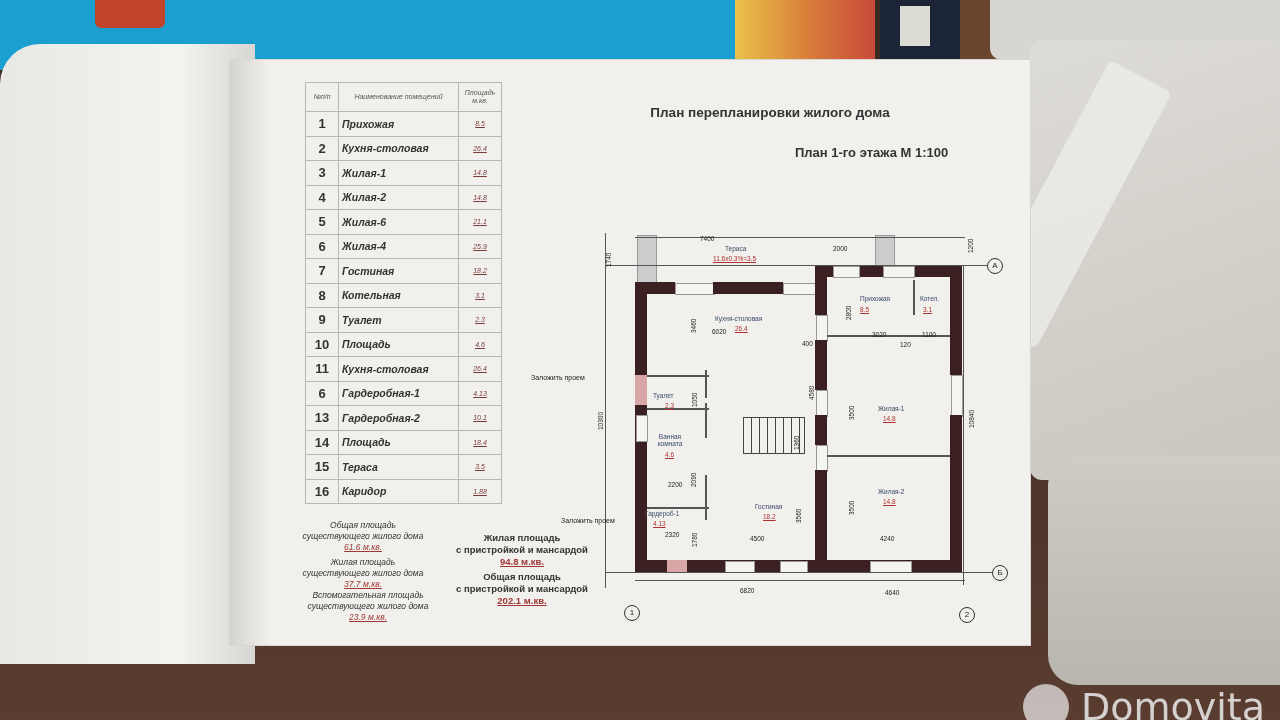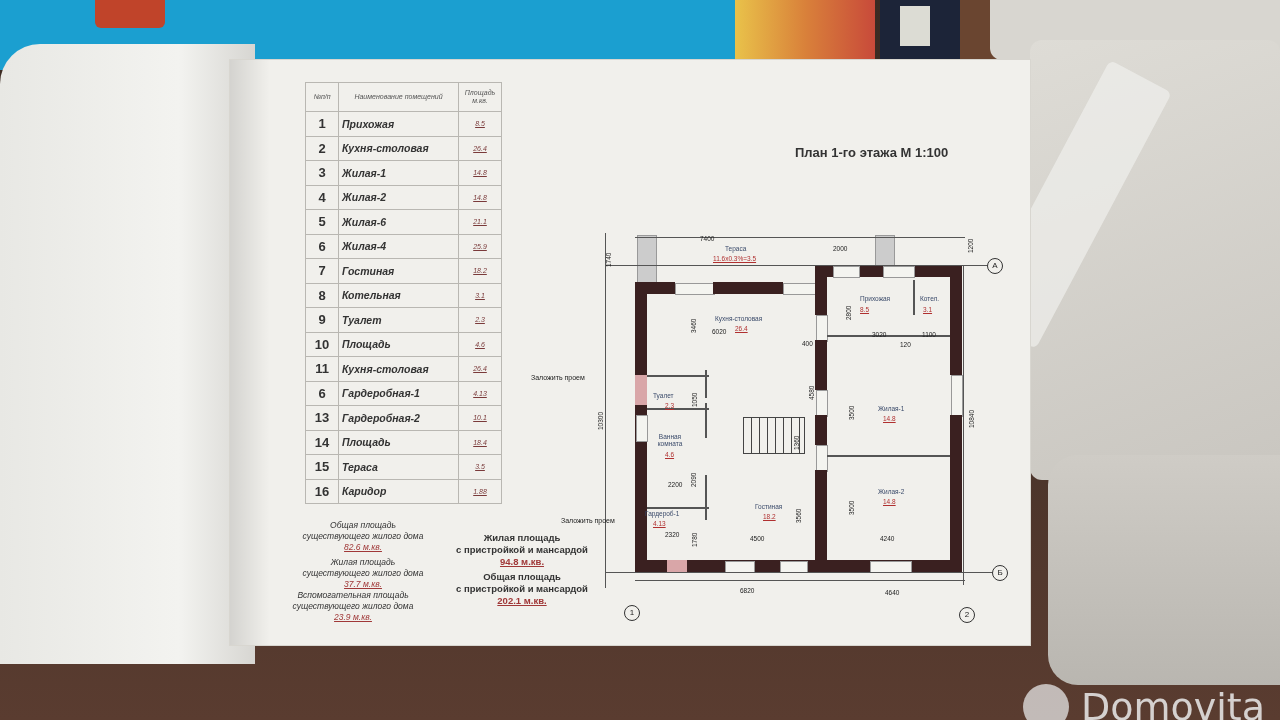--- a/index.html
+++ b/index.html
@@ -156,40 +156,41 @@
       <tr>
         <td class="c-num">16</td>
         <td class="c-name">Каридор</td>
         <td class="c-area">1.88</td>
       </tr>
     </tbody>
 </table>
 
 <div class="sum" style="left:283px;top:520px;width:160px;">
   <span>Общая площадь</span><br><span>существующего жилого дома</span>
-  <span class="v">82.6 м.кв.</span>
+  <span class="v">61.6 м.кв.</span>
 </div>
 <div class="sum" style="left:283px;top:557px;width:160px;">
   <span>Жилая площадь</span><br><span>существующего жилого дома</span>
   <span class="v">37.7 м.кв.</span>
 </div>
-<div class="sum" style="left:273px;top:590px;width:160px;">
+<div class="sum" style="left:288px;top:590px;width:160px;">
   <span>Вспомогательная площадь</span><br><span>существующего жилого дома</span>
   <span class="v">23.9 м.кв.</span>
 </div>
 <div class="sum2" style="left:448px;top:532px;width:148px;">
   <span>Жилая площадь</span><br><span>с пристройкой и мансардой</span>
   <span class="v">94.8 м.кв.</span>
 </div>
 <div class="sum2" style="left:448px;top:571px;width:148px;">
   <span>Общая площадь</span><br><span>с пристройкой и мансардой</span>
   <span class="v">202.1 м.кв.</span>
 </div>
 
 <div class="title">
+  <div>План перепланировки жилого дома</div>
 </div>
 <div class="subtitle">План 1-го этажа М 1:100</div>
 
 <div class="plan">
 
   <div class="win" style="left:42px;top:10px;width:18px;height:50px;background:#ccc;"></div>
   <div class="win" style="left:280px;top:10px;width:18px;height:35px;background:#ccc;"></div>
   <div class="line" style="left:40px;top:12px;width:330px;height:1px;"></div>
   <div class="line" style="left:10px;top:8px;width:1px;height:355px;"></div>
   <div class="line" style="left:368px;top:40px;width:1px;height:320px;"></div>

